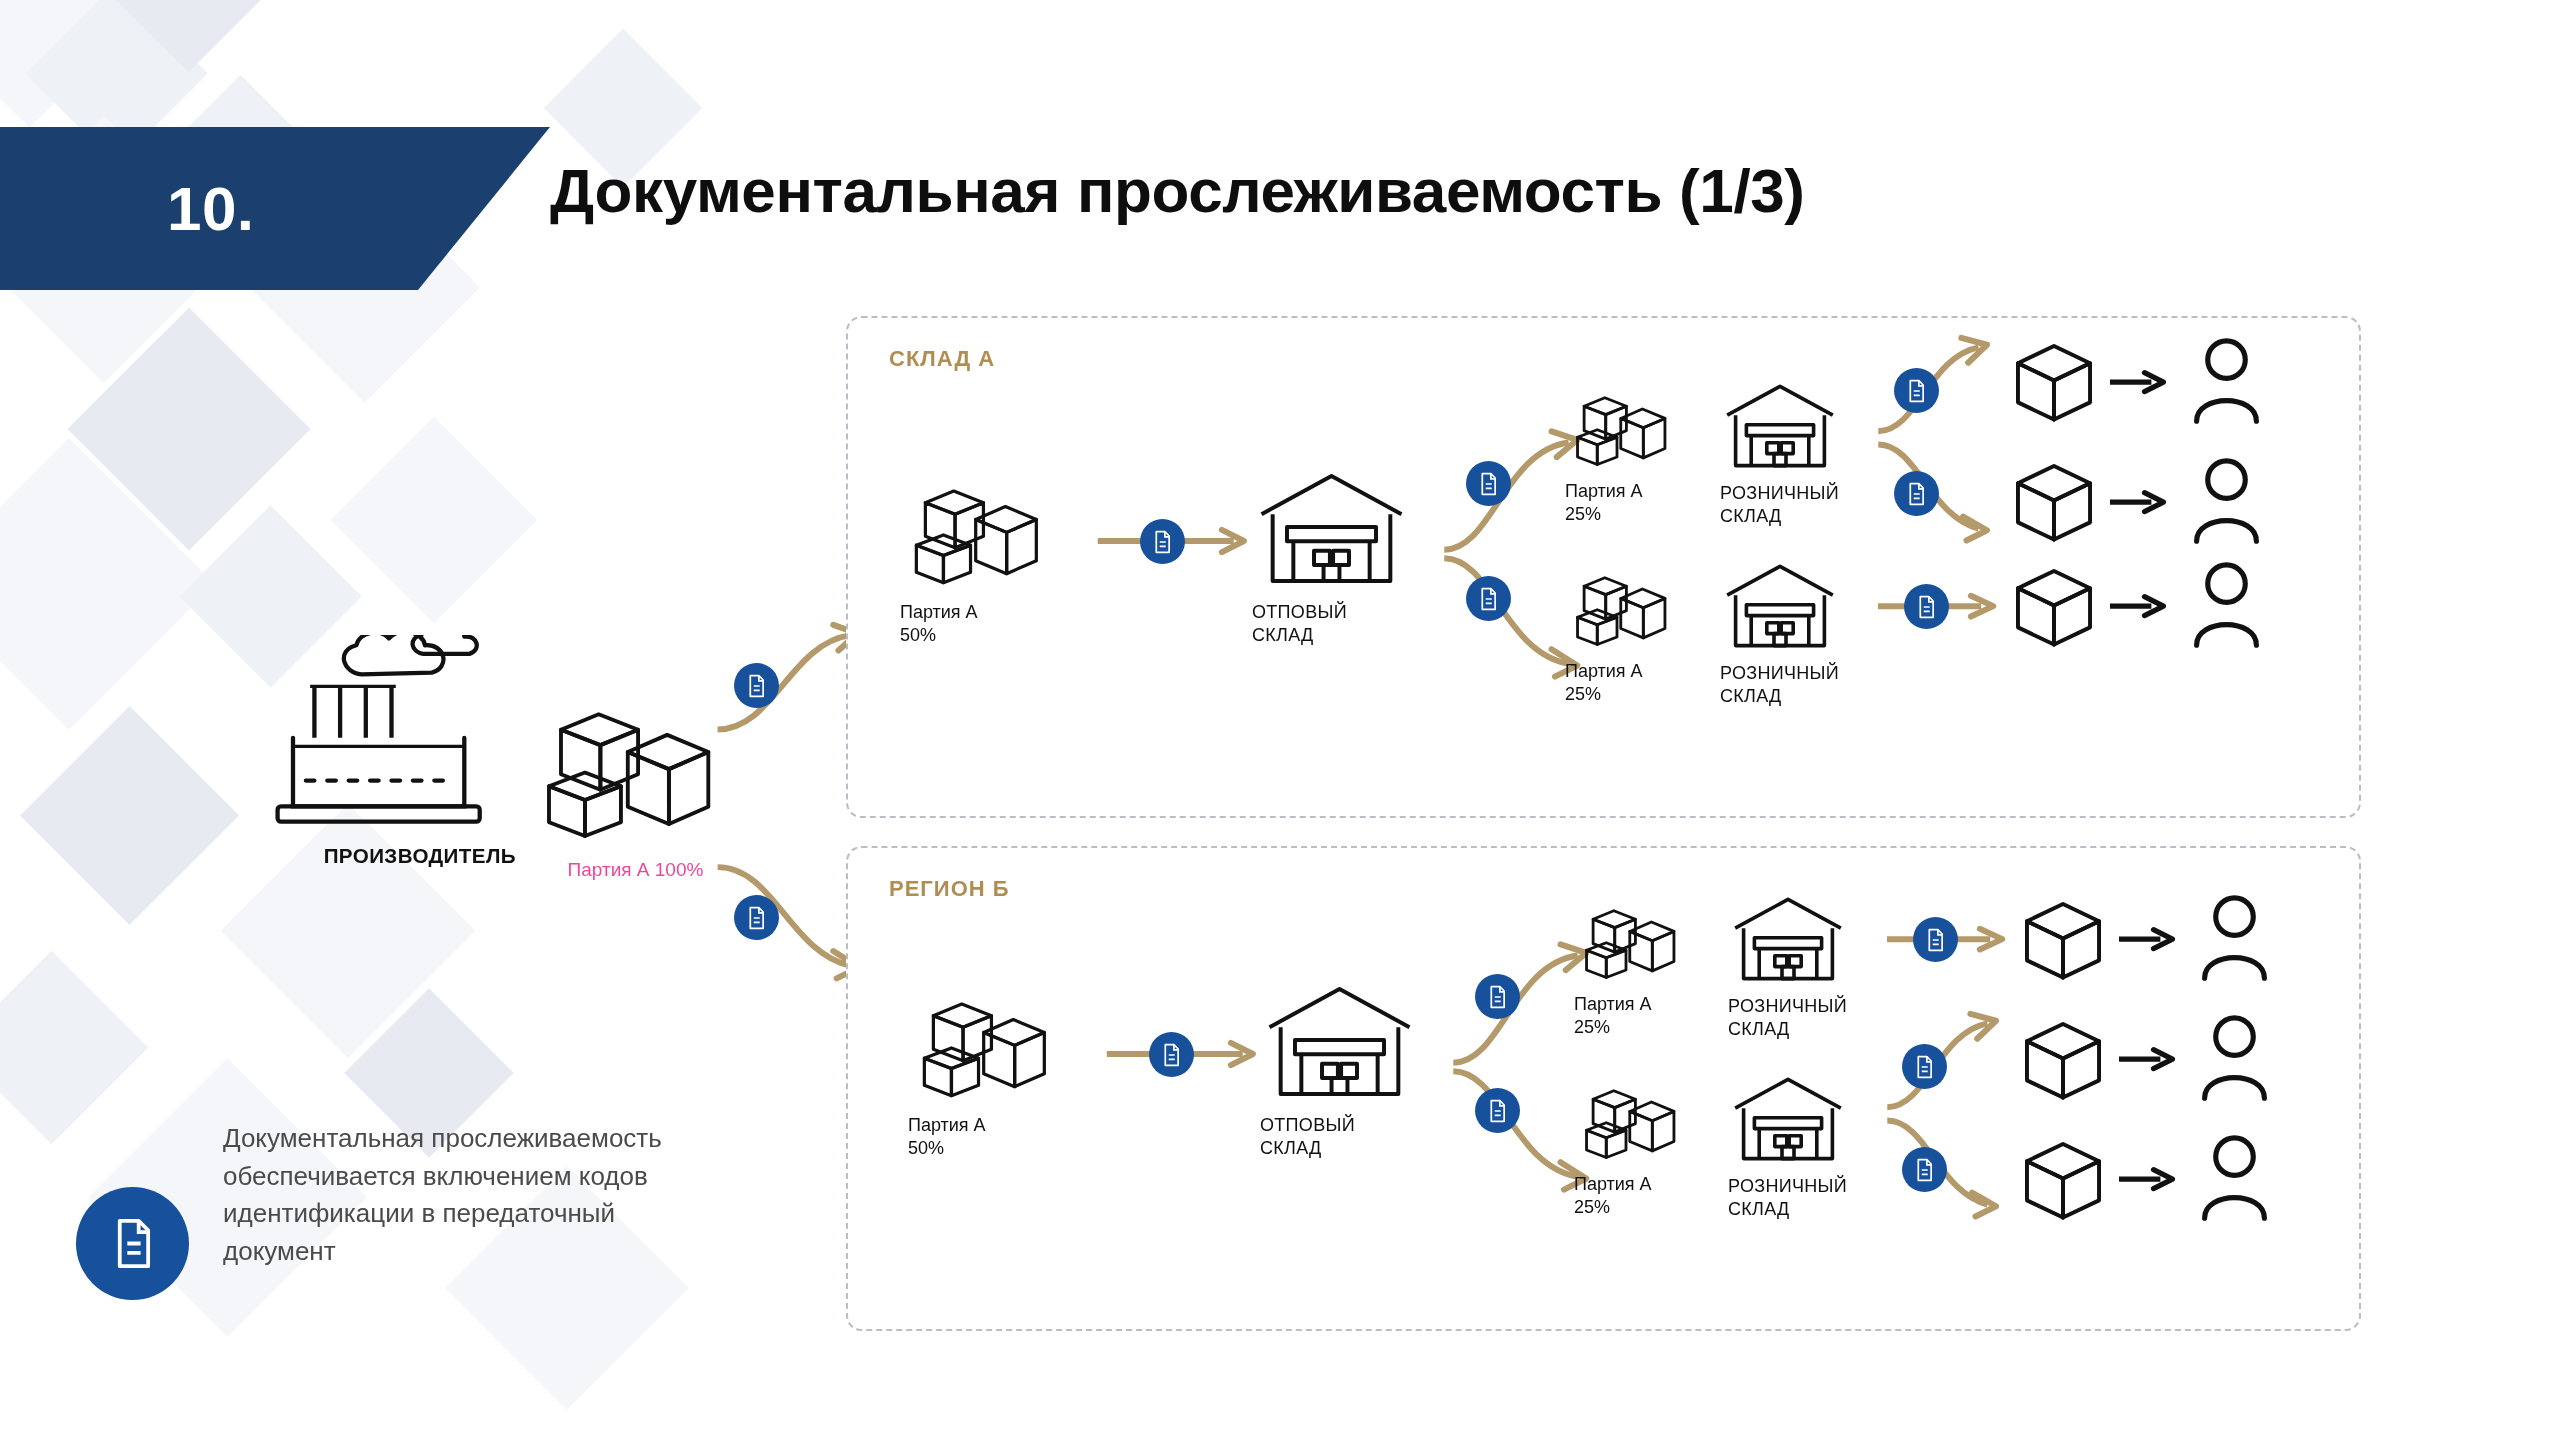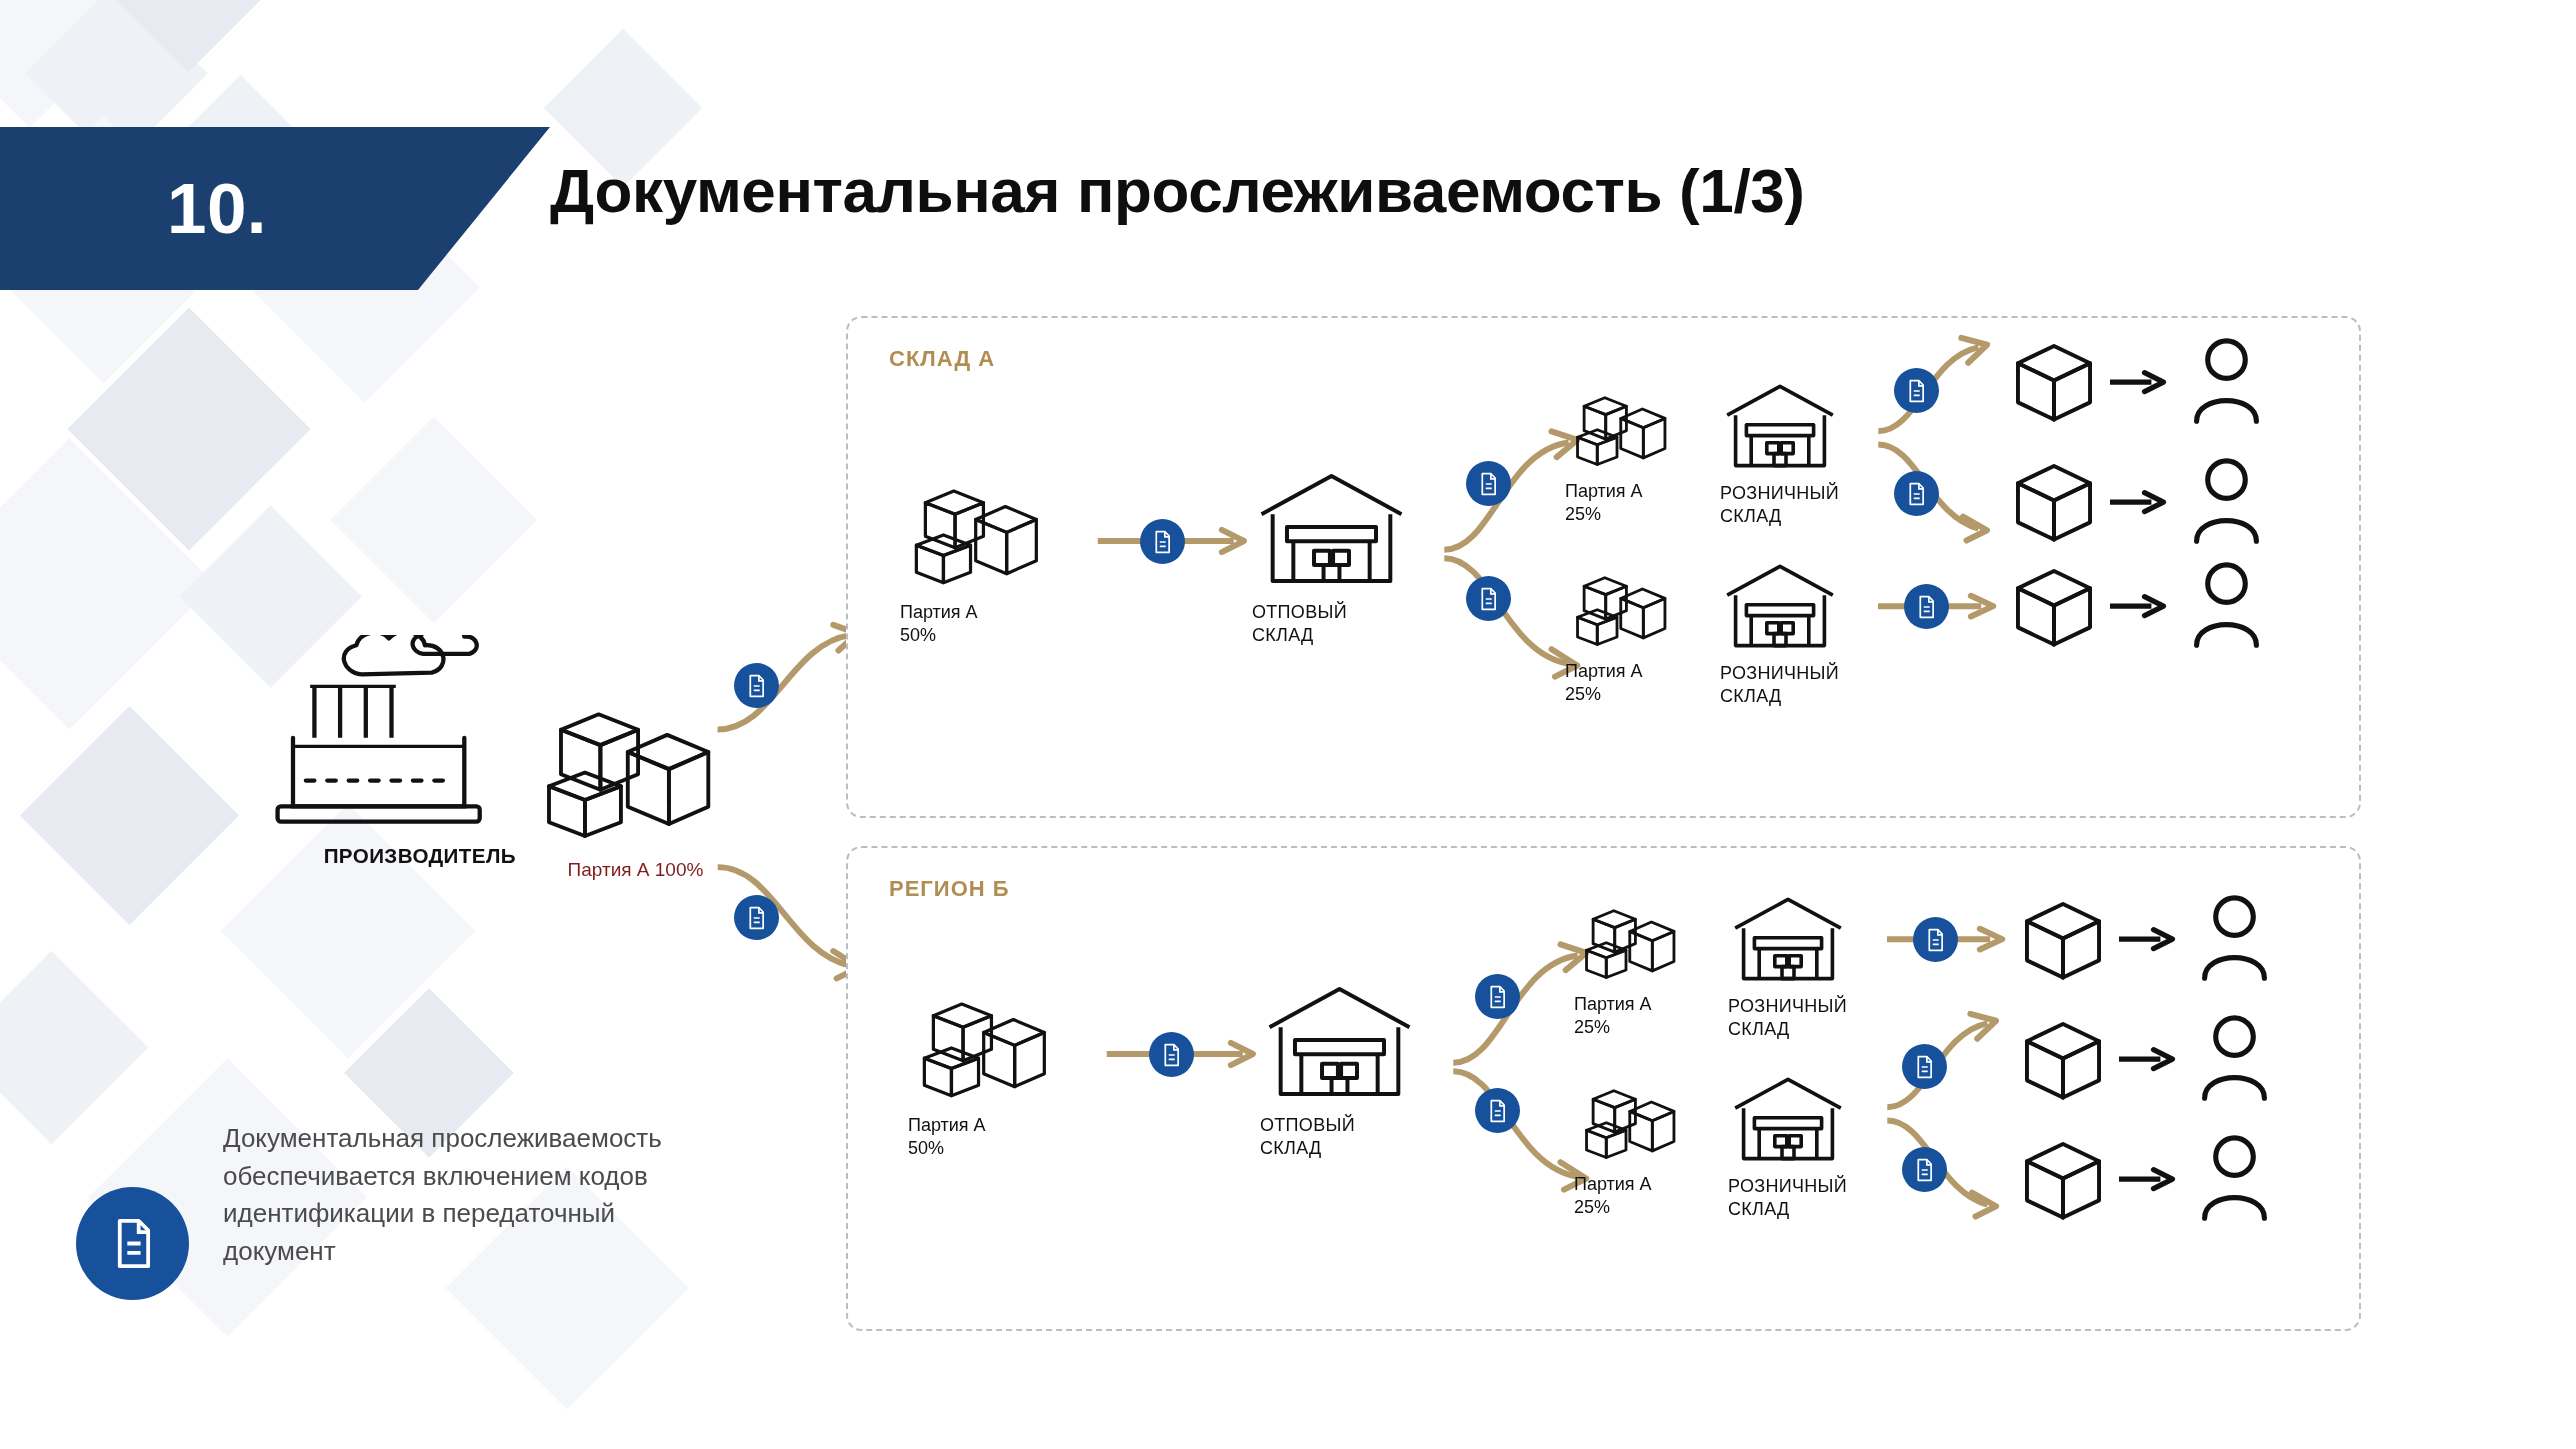--- a/index.html
+++ b/index.html
@@ -39,21 +39,21 @@
     width: 550px;
     height: 163px;
     background: #1b3f6e;
     -webkit-clip-path: polygon(0 0, 100% 0, 76% 100%, 0 100%);
     clip-path: polygon(0 0, 100% 0, 76% 100%, 0 100%);
     display: flex;
     align-items: center;
   }
   .number-banner .num {
     color: #ffffff;
-    font-size: 71px;
+    font-size: 62px;
     font-weight: bold;
     margin-left: 167px;
     letter-spacing: 0.4px;
   }
   .slide-title {
     position: absolute;
     left: 550px;
     top: 155px;
     font-size: 62px;
     font-weight: bold;
@@ -80,21 +80,21 @@
   .batch100 {
     position: absolute;
     left: 524px;
     top: 678px;
     width: 223px;
     text-align: center;
   }
   .batch100 .cap {
     margin-top: 5.2px;
     font-size: 19px;
-    color: #7f1d1d;
+    color: #ec4899;
     line-height: 1.25;
     font-weight: normal;
   }
 
   .legend {
     position: absolute;
     left: 76px;
     top: 1120px;
     width: 601px;
     display: flex;

